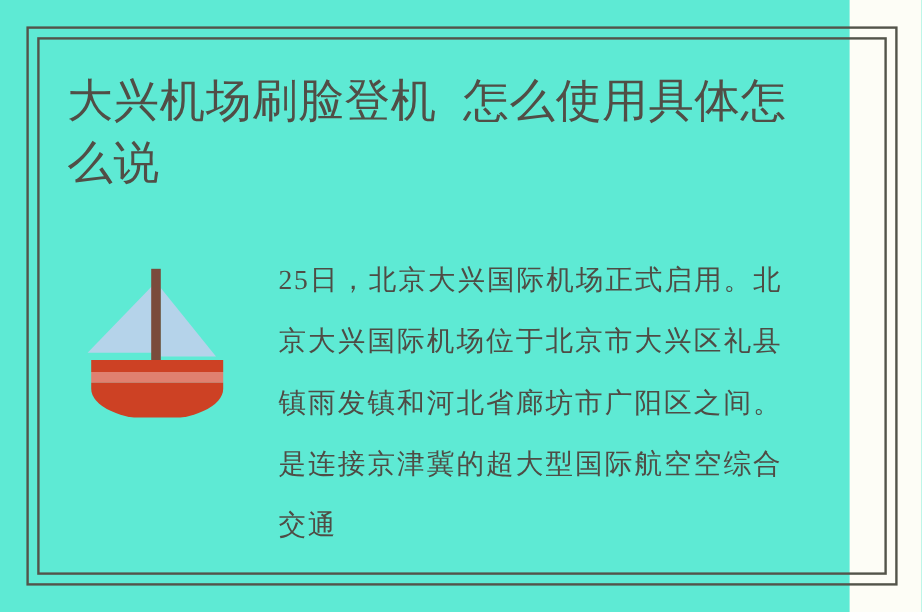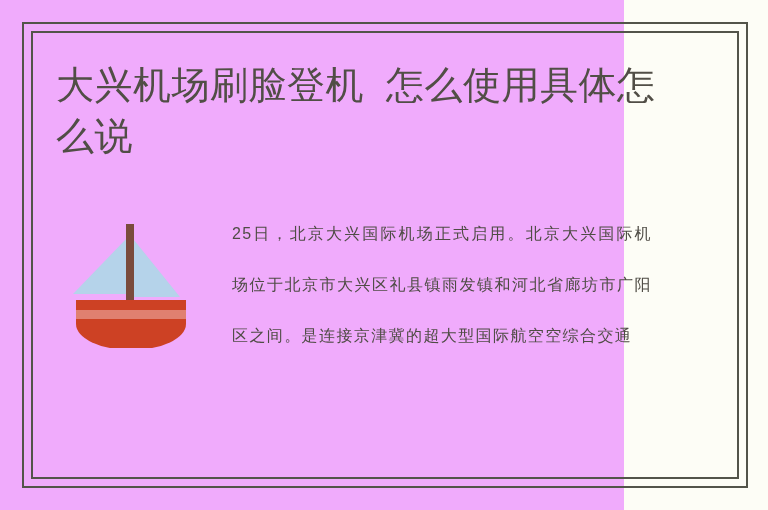--- a/index.html
+++ b/index.html
@@ -10,23 +10,23 @@
   body {
     width: 768px;
     height: 510px;
     background: #FDFDF6;
     font-family: "Liberation Sans", sans-serif;
     overflow: hidden;
   }
 
   #page {
     position: relative;
-    width: 624px;
+    width: 708px;
     height: 510px;
-    background: #f0abfc;
+    background: #5eead4;
     box-sizing: border-box;
   }
 
   
   .frame-outer {
     position: absolute;
     left: 22px;
     top: 22px;
     width: 726px;
     height: 466px;
@@ -69,22 +69,22 @@
     height: 136px;
   }
   .illustration svg { display: block; width: 126px; height: 136px; }
 
   
   .body-copy {
     position: absolute;
     left: 232px;
     top: 208px;
     width: 420px;
-    font-family: Liberation Sans, sans-serif;
-    font-size: 16px;
+    font-family: Liberation Serif, serif;
+    font-size: 23px;
     line-height: 51px;
     color: #4F4C45;
     letter-spacing: 1.4px;
     text-align: justify;
     white-space: pre-wrap;
   }
 </style>
 </head>
 <body>
 

